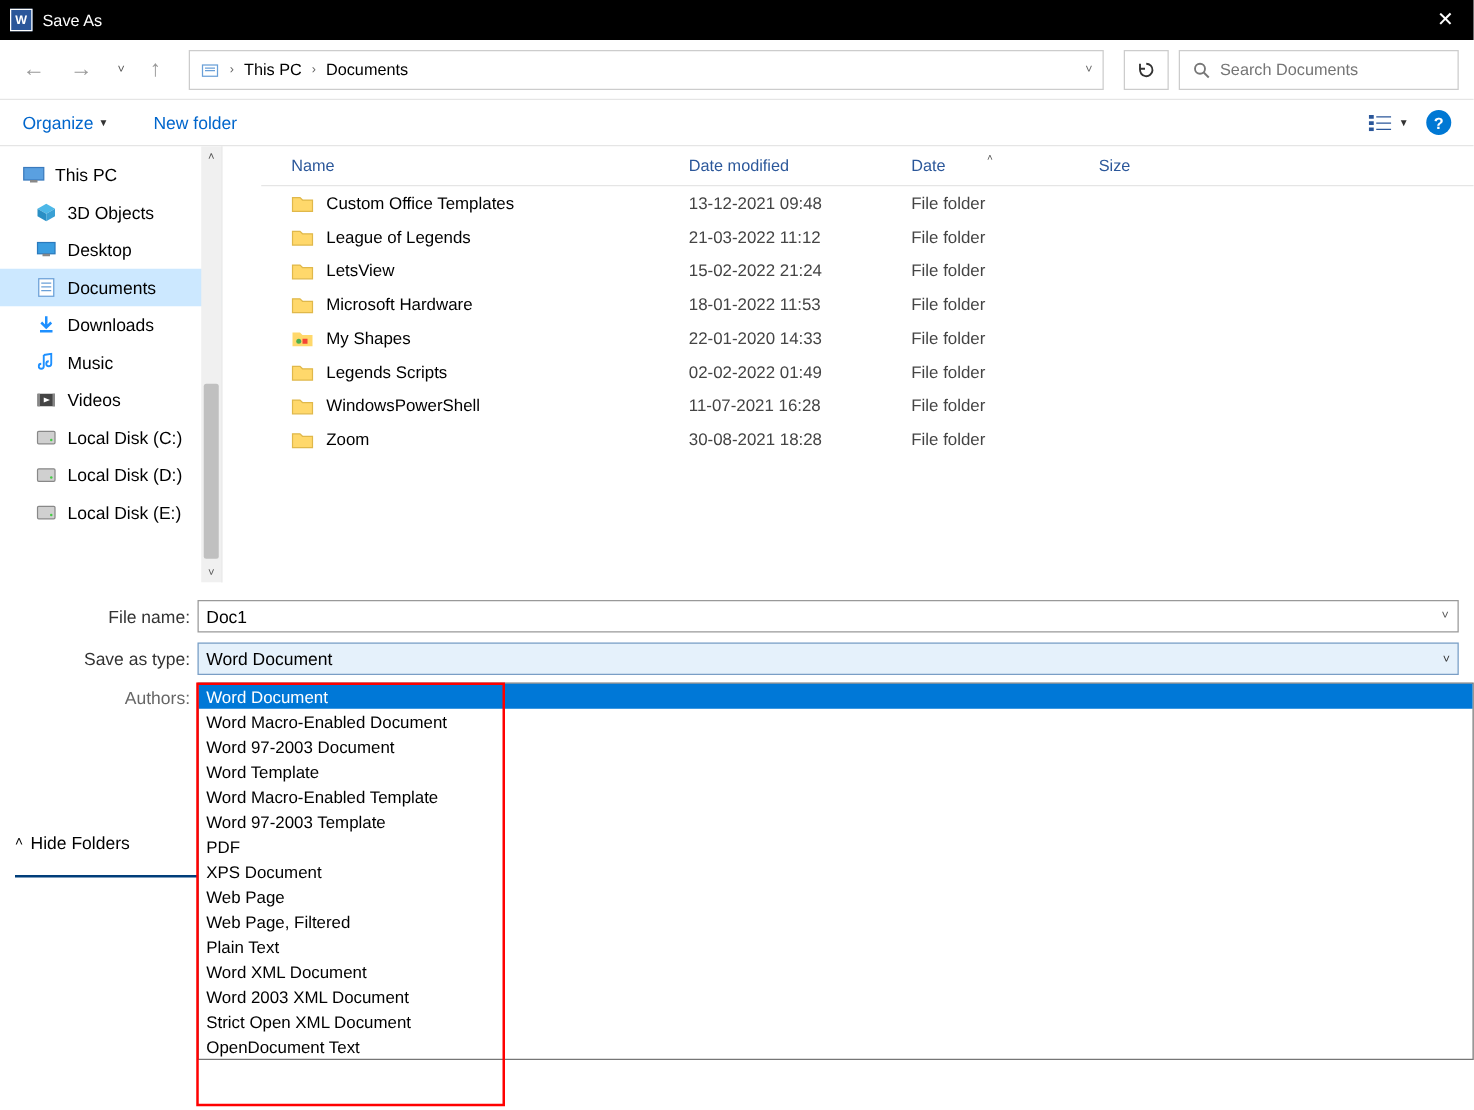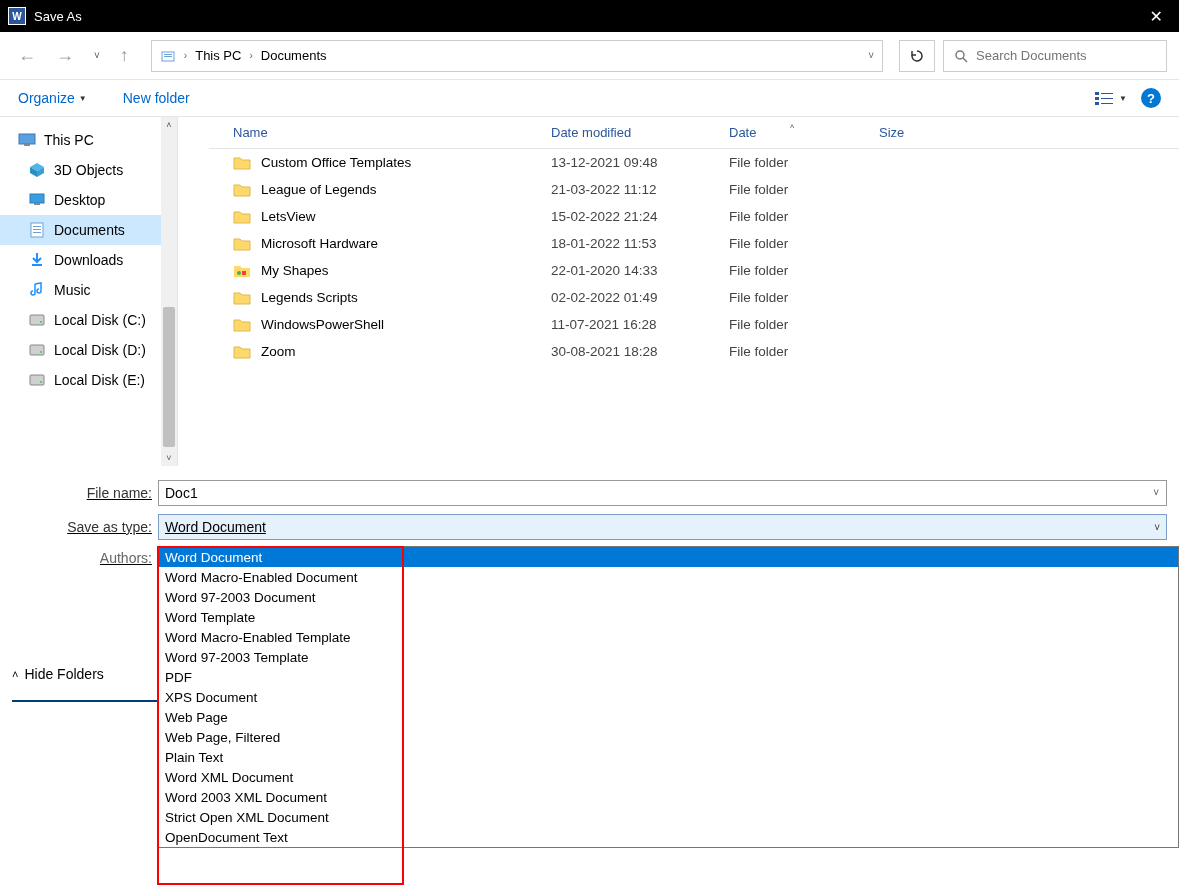--- a/index.html
+++ b/index.html
@@ -39,21 +39,21 @@
 .col-name { width:330px; padding-left:24px; }
 .col-date { width:178px; }
 .col-type { width:150px; position:relative; }
 .col-size { width:100px; }
 .sort-ind { position:absolute; top:-3px; left:50%; transform:translateX(-50%); font-size:8px; color:#555; }
 .file-row { display:flex; height:27px; align-items:center; font-size:13.5px; }
 .file-row .col-name { display:flex; align-items:center; gap:10px; color:#000; }
 .file-row .col-date, .file-row .col-type, .file-row .col-size { color:#444; }
 .folder-icon { width:18px; height:16px; display:inline-block; }
 .form-area { padding: 10px 12px 0 12px; }
-.form-row { display:flex; align-items:center; height:34px; gap:6px;text-decoration:underline; }
+.form-row { display:flex; align-items:center; height:34px; gap:6px; }
 .form-label { width:140px; text-align:right; font-size:14px; color:#333; }
 .form-input-wrap { flex:1; position:relative; }
 .form-input { width:100%; height:26px; border:1px solid #999; padding: 0 6px; font-size:14px; background:#fff; }
 .combo { width:100%; height:26px; border:1px solid #7a9ec5; padding: 0 6px; font-size:14px; background:#e5f1fb; display:flex; align-items:center; position:relative; }
 .combo-chev { position:absolute; right:6px; font-size:10px; color:#333; }
 .input-chev { position:absolute; right:8px; top:7px; font-size:10px; color:#555; }
 .authors-label { width:140px; text-align:right; font-size:14px; color:#666; padding-top:6px; }
 .dropdown-panel { position:absolute; left:158px; right:0; top:546px; background:#fff; border:1px solid #767676; z-index:10; }
 .dropdown-option { padding:1px 6px; font-size:13.5px; height:20px; display:flex; align-items:center; cursor:pointer; }
 .dropdown-option.selected { background:#0078d7; color:#fff; }
@@ -181,20 +181,31 @@
           <span class="tree-icon">
             <svg width="14" height="16">
               <path d="M5 2 L5 11 A2 2 0 1 1 3 9" stroke="#1e90ff" stroke-width="1.5" fill="none"></path>
               <path d="M5 2 L11 1 L11 9 A2 2 0 1 1 9 7" stroke="#1e90ff" stroke-width="1.5" fill="none"></path>
             </svg>
           </span>
           <span>Music</span>
         </div>
         <div class="tree-item">
           <span class="tree-icon">
+            <svg width="16" height="14">
+              <rect x="1" y="2" width="14" height="10" fill="#444"></rect>
+              <rect x="1" y="2" width="2" height="10" fill="#888"></rect>
+              <rect x="13" y="2" width="2" height="10" fill="#888"></rect>
+              <polygon points="6,5 11,7 6,9" fill="#fff"></polygon>
+            </svg>
+          </span>
+          <span>Videos</span>
+        </div>
+        <div class="tree-item">
+          <span class="tree-icon">
             <svg width="16" height="12">
               <rect x="1" y="1" width="14" height="10" rx="1" fill="#d0d0d0" stroke="#888"></rect>
               <circle cx="12" cy="8" r="1" fill="#4c4"></circle>
             </svg>
           </span>
           <span>Local Disk (C:)</span>
         </div>
         <div class="tree-item">
           <span class="tree-icon">
             <svg width="16" height="12">

